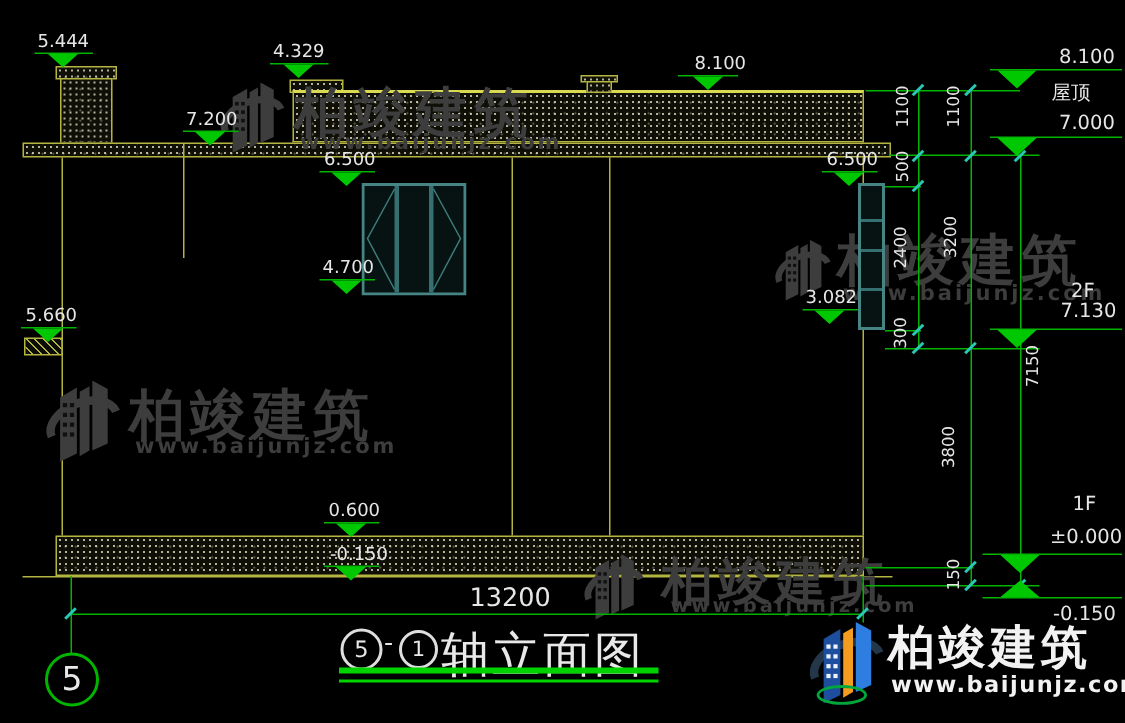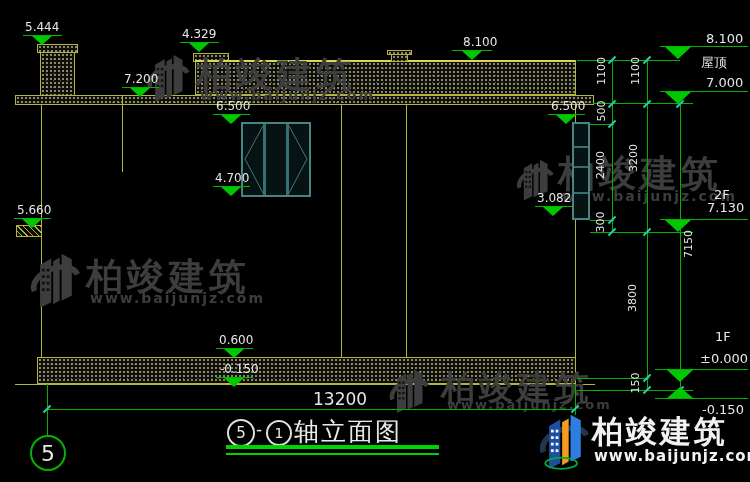--- a/index.html
+++ b/index.html
@@ -30,21 +30,21 @@
   .hatch45{position:absolute;background:#0c0c06;border:1px solid #b4b440;box-sizing:border-box;
     background-image:repeating-linear-gradient(45deg, transparent 0 3px, #b4b440 3px 4px);z-index:1;}
   .bubble{position:absolute;border:2px solid #00b400;border-radius:50%;color:#e8e8e8;
           display:flex;align-items:center;justify-content:center;z-index:3;background:#000;}
   .tcirc{position:absolute;border:2px solid #dedede;border-radius:50%;color:#e8e8e8;
          display:flex;align-items:center;justify-content:center;z-index:3;}
   .wm{position:absolute;color:#3d3d3d;white-space:nowrap;z-index:2;}
   .wm .nm{font-weight:bold;letter-spacing:4px;}
   .wm .st{font-weight:bold;letter-spacing:2px;}
   .win{position:absolute;z-index:2;}
-  .title-name{position:absolute;color:#e8e8e8;font-size:25px;letter-spacing:2px;z-index:3;}
+  .title-name{position:absolute;color:#e8e8e8;font-size:32px;letter-spacing:2px;z-index:3;}
   .title-scale{position:absolute;color:#e8e8e8;font-size:21px;z-index:3;}
   .brandbox{position:absolute;z-index:4;color:#f2f2f2;white-space:nowrap;}
   svg{display:block;}
 </style>
 </head>
 <body>
 
 <div id="canvas">
 
   <svg width="0" height="0" style="position:absolute">

